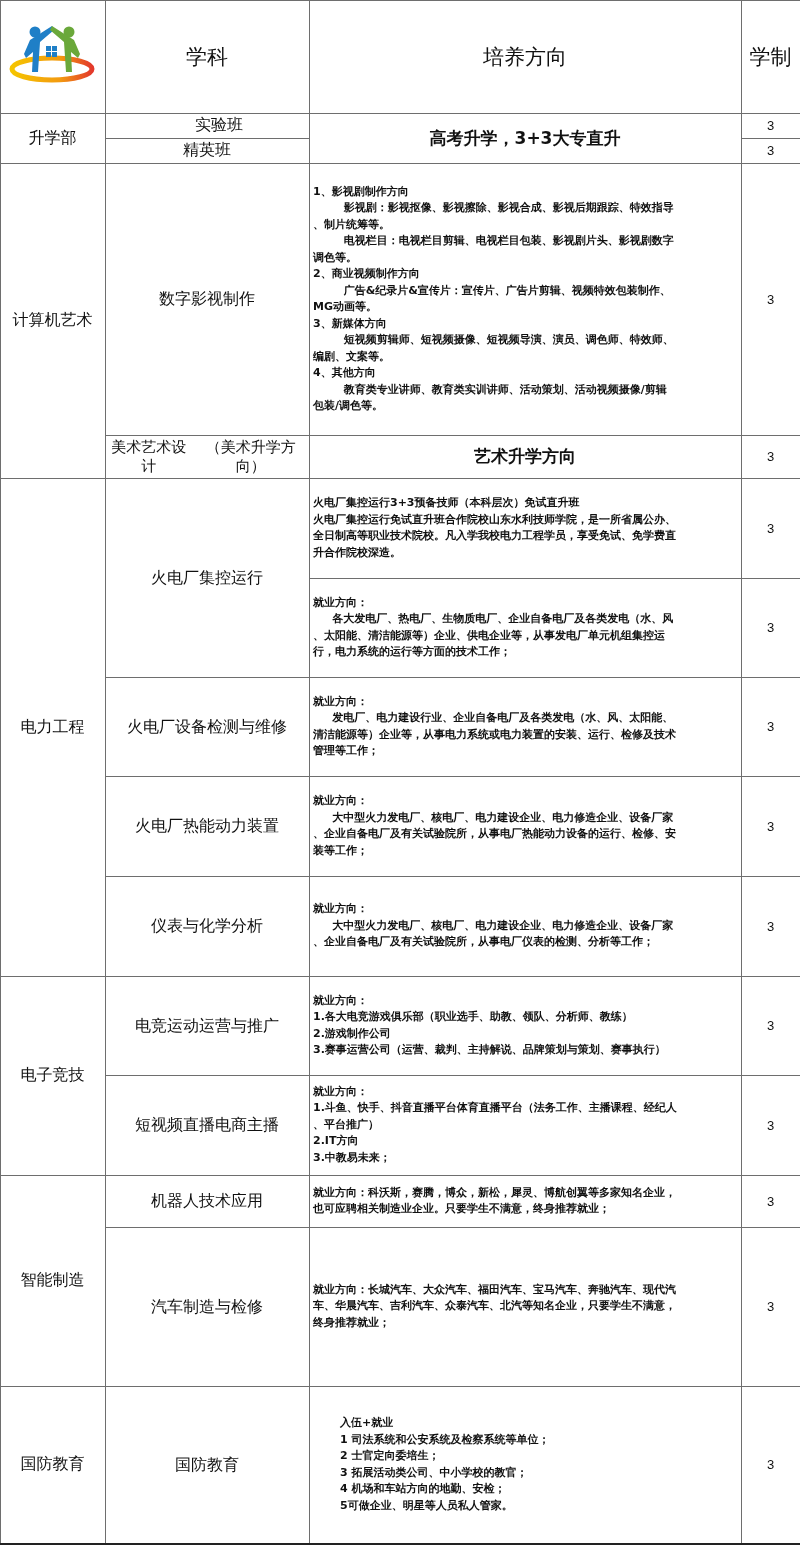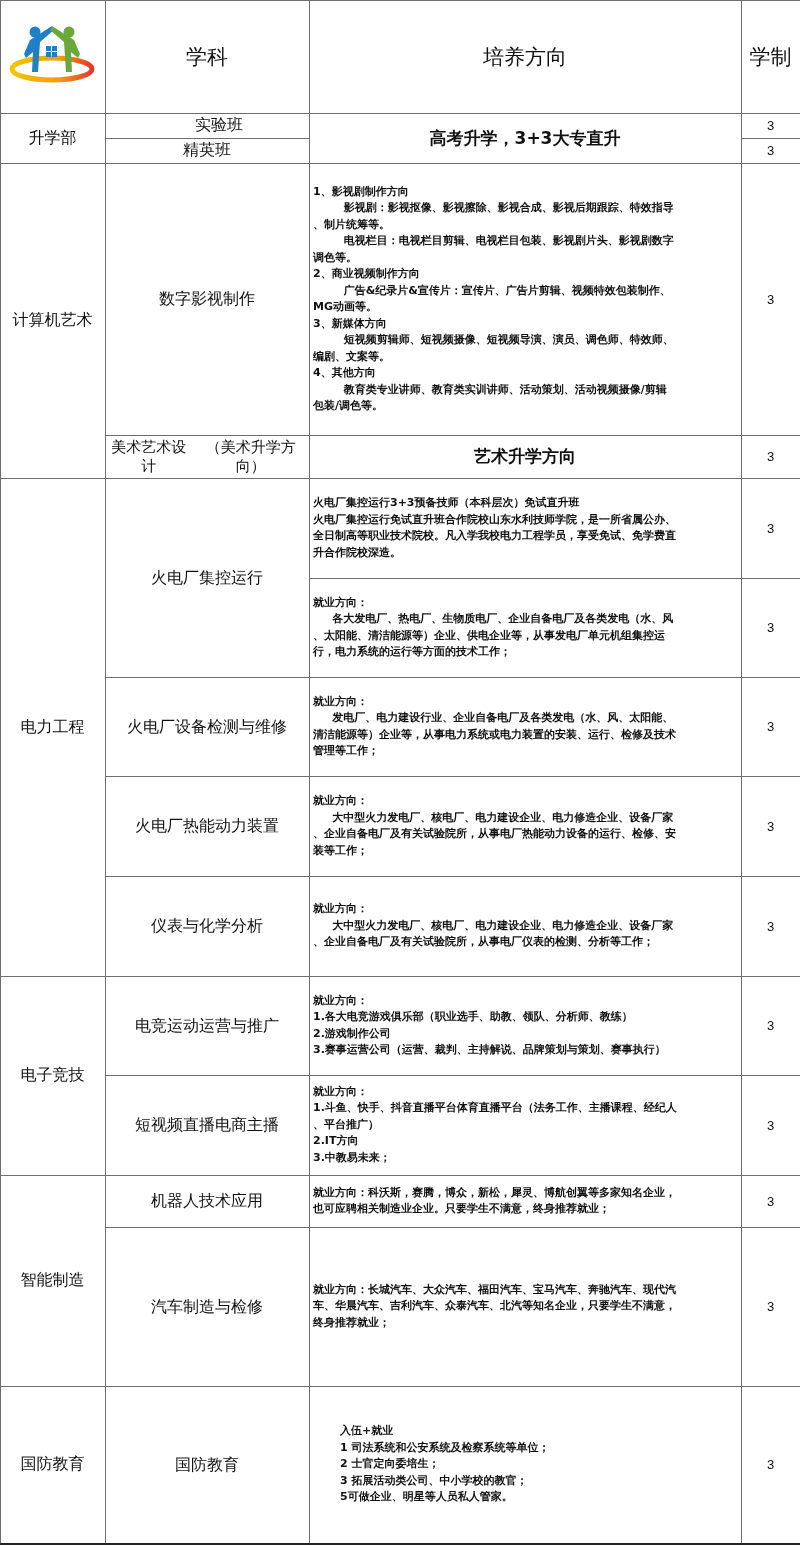--- a/index.html
+++ b/index.html
@@ -210,16 +210,17 @@
 </div>
 
 <div>
   <div class="cell dept" style="left:0;top:1386px;width:105px;height:157px;">国防教育</div>
   <div class="cell subject" style="left:105px;top:1386px;width:204px;height:157px;">国防教育</div>
   <div class="desc" style="left:309px;top:1386px;width:432px;height:157px;padding-left:31px;">
     <div class="ln">入伍+就业</div>
     <div class="ln">1 司法系统和公安系统及检察系统等单位；</div>
     <div class="ln">2 士官定向委培生；</div>
     <div class="ln">3 拓展活动类公司、中小学校的教官；</div>
+    <div class="ln">4 机场和车站方向的地勤、安检；</div>
     <div class="ln">5可做企业、明星等人员私人管家。</div>
   </div>
   <div class="cell yrs" style="left:741px;top:1386px;width:59px;height:157px;">3</div>
 </div>
 
 </body></html>

